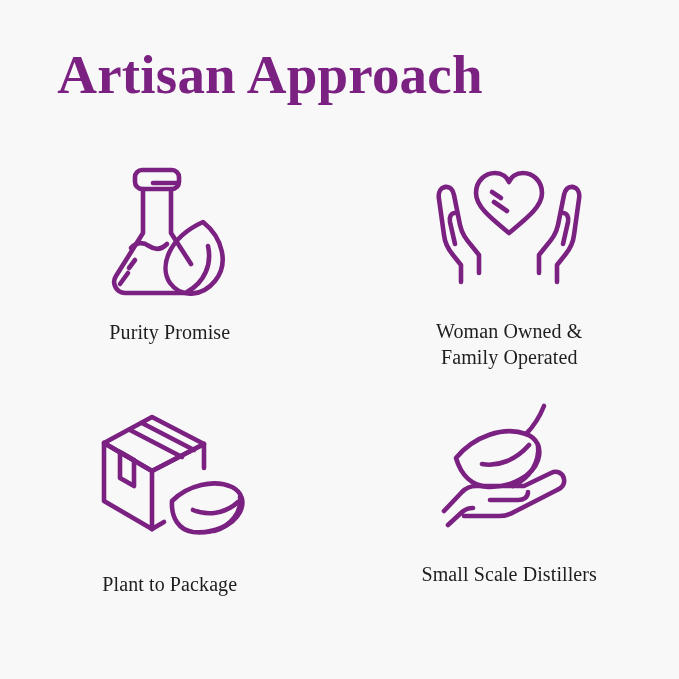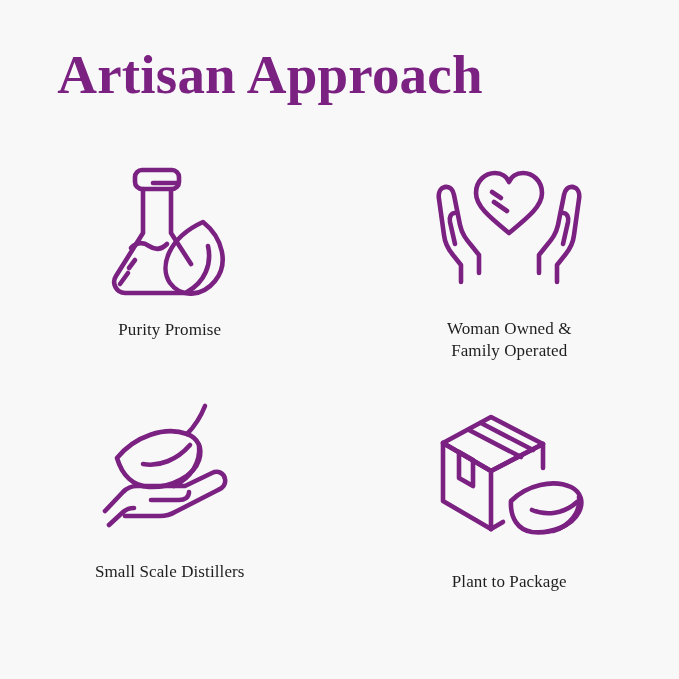--- a/index.html
+++ b/index.html
@@ -60,21 +60,21 @@
     justify-content: center;
   }
   .icon-wrap svg {
     display: block;
     overflow: visible;
   }
   .feature-label {
     margin-top: 6px;
     text-align: center;
     font-family: "Liberation Serif", "DejaVu Serif", serif;
-    font-size: 17px;
+    font-size: 20px;
     color: #1e1e20;
     line-height: 1.32;
     letter-spacing: 0.1px;
     white-space: pre-line;
   }
   .cell-hands .icon-wrap { height: 140px; }
   .cell-hands .feature-label { margin-top: 23px; }
   .cell-flask .feature-label { margin-top: 14px; }
   .cell-leafhand .icon-wrap { height: 140px; }
   .cell-leafhand .feature-label { margin-top: 22px; }
@@ -133,42 +133,20 @@
 
           <path d="M149 26 c-5 -1 -8 3 -9 8 l-6 30 c-2 9 -6 14 -11 20 l-8 10 v18"></path>
 
           <path d="M139 52 c4 0 6 4 5 9 l-5 22"></path>
         </svg>
       </div>
       <div class="feature-label">Woman Owned &amp;
 Family Operated</div>
     </div>
 
-    <div class="feature-cell cell-leafhand">
-      <div class="icon-wrap">
-        <svg width="150" height="130" viewBox="0 0 150 130" fill="none" stroke="#7a2182" stroke-width="4.6" stroke-linecap="round" stroke-linejoin="round">
-
-          <path d="M22 54 c18 -22 48 -32 70 -24 c11 4 16 14 12 26 c-5 16 -28 28 -50 27 c-16 -1 -27 -12 -32 -29 z"></path>
-
-          <path d="M92 30 c8 -8 14 -18 18 -28"></path>
-
-          <path d="M48 60 c16 3 34 -4 47 -19"></path>
-
-          <path d="M104 41 c2 17 -8 33 -25 41"></path>
-
-          <path d="M10 107 l18 -19 c4 -4 8 -6 14 -6 h48 l27 -13 c6 -3 12 0 13 6 c1 5 -2 9 -7 11 l-43 22 c-5 3 -9 4 -15 4 h-35"></path>
-
-          <path d="M56 96 h28 c6 0 10 -3 10 -8"></path>
-
-          <path d="M14 121 l13 -12 c4 -4 7 -5 12 -5"></path>
-        </svg>
-      </div>
-      <div class="feature-label">Small Scale Distillers</div>
-    </div>
-
     <div class="feature-cell cell-box">
       <div class="icon-wrap">
         <svg width="152" height="130" viewBox="0 0 152 130" fill="none" stroke="#7a2182" stroke-width="4.6" stroke-linecap="round" stroke-linejoin="round">
 
           <path d="M10 34 v58 l48 28 v-58 z"></path>
 
           <path d="M10 34 l48 -26 l52 27 l-52 27 z"></path>
 
           <path d="M58 62 l52 -27 v24"></path>
           <path d="M58 120 l12 -7"></path>
@@ -181,14 +159,36 @@
           <path d="M78 92 c16 -16 42 -22 60 -14 c10 5 13 15 8 25 c-7 14 -28 22 -47 20 c-14 -2 -22 -14 -21 -31 z"></path>
 
           <path d="M99 101 c14 6 32 4 45 -8"></path>
 
           <path d="M146 88 c2 15 -9 29 -26 34"></path>
         </svg>
       </div>
       <div class="feature-label">Plant to Package</div>
     </div>
 
+    <div class="feature-cell cell-leafhand">
+      <div class="icon-wrap">
+        <svg width="150" height="130" viewBox="0 0 150 130" fill="none" stroke="#7a2182" stroke-width="4.6" stroke-linecap="round" stroke-linejoin="round">
+
+          <path d="M22 54 c18 -22 48 -32 70 -24 c11 4 16 14 12 26 c-5 16 -28 28 -50 27 c-16 -1 -27 -12 -32 -29 z"></path>
+
+          <path d="M92 30 c8 -8 14 -18 18 -28"></path>
+
+          <path d="M48 60 c16 3 34 -4 47 -19"></path>
+
+          <path d="M104 41 c2 17 -8 33 -25 41"></path>
+
+          <path d="M10 107 l18 -19 c4 -4 8 -6 14 -6 h48 l27 -13 c6 -3 12 0 13 6 c1 5 -2 9 -7 11 l-43 22 c-5 3 -9 4 -15 4 h-35"></path>
+
+          <path d="M56 96 h28 c6 0 10 -3 10 -8"></path>
+
+          <path d="M14 121 l13 -12 c4 -4 7 -5 12 -5"></path>
+        </svg>
+      </div>
+      <div class="feature-label">Small Scale Distillers</div>
+    </div>
+
   </div>
 </div>
 
 </body></html>

